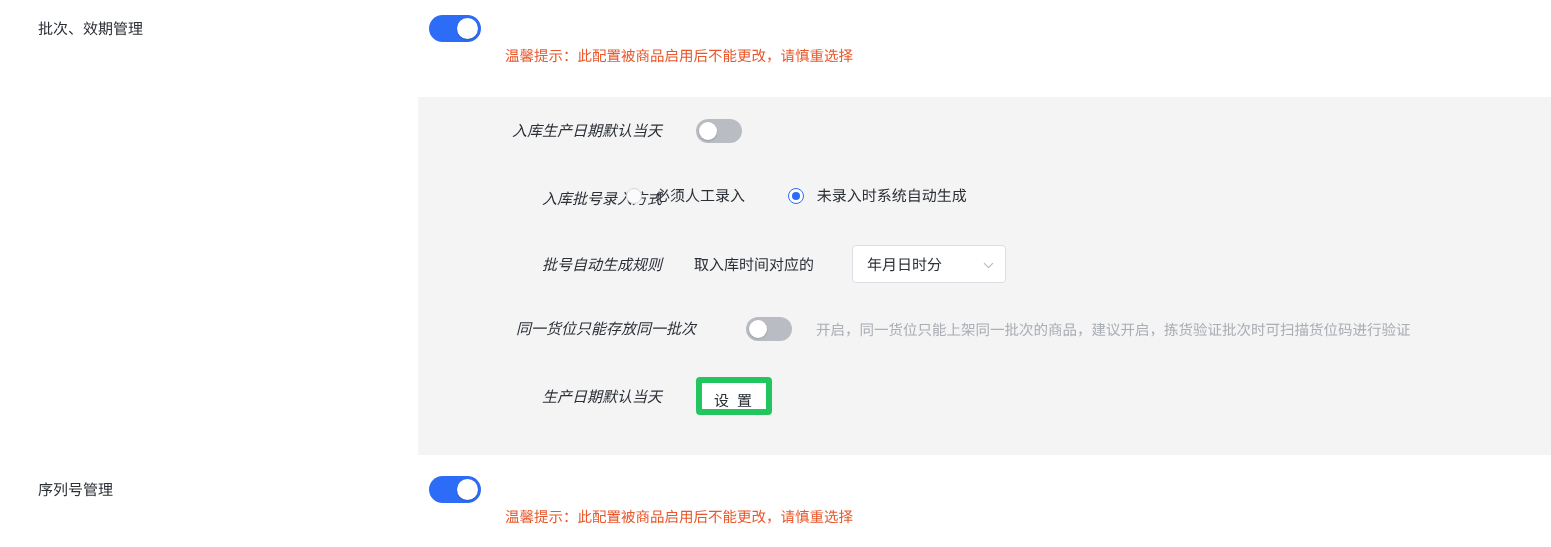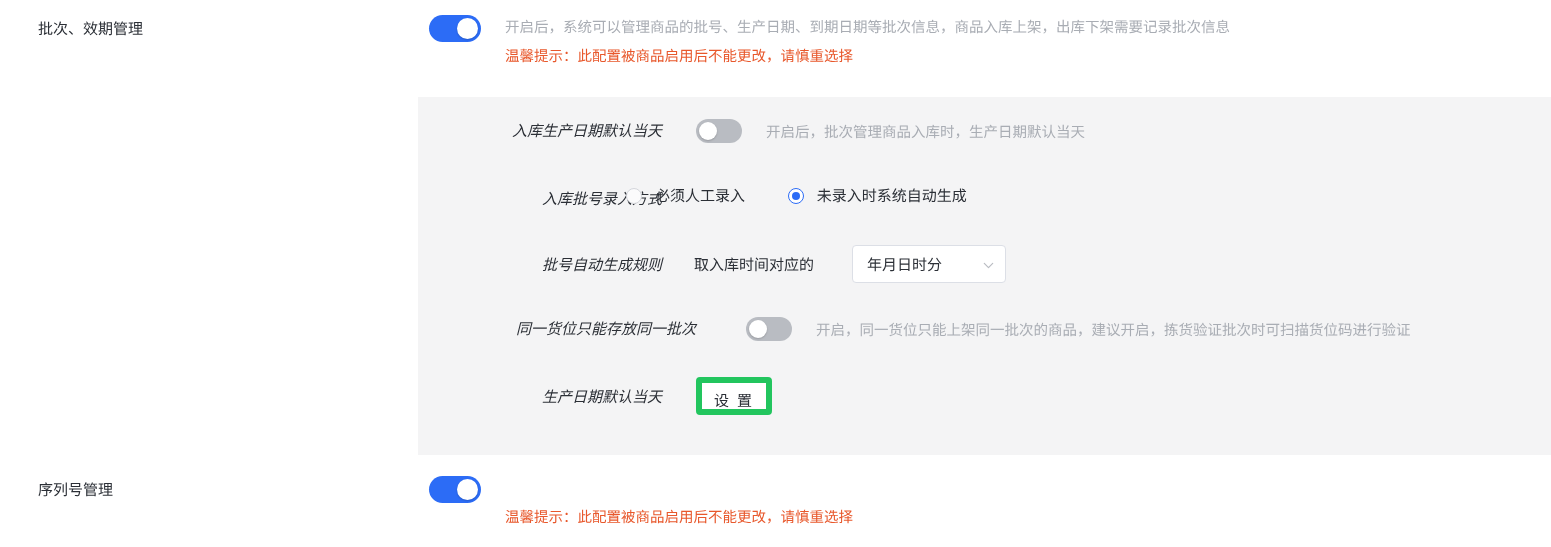--- a/index.html
+++ b/index.html
@@ -323,33 +323,31 @@
 <div class="settings-page">
 
   <div class="top-section">
 
     <div class="section-label">批次、效期管理</div>
 
     <div class="toggle on top-toggle">
       <span class="knob"></span>
     </div>
 
-    <div class="desc top-desc">开启后，系统可以管理商品的批号、生产日期、到期日期等批次信息，商品入库上架，出库下架需要记录批次信息</div>
 
     <div class="warn top-warn">温馨提示：此配置被商品启用后不能更改，请慎重选择</div>
   </div>
 
   <div class="sub-panel">
 
     <div class="sub-row row-1">
       <div class="row-label lbl-1">入库生产日期默认当天</div>
       <div class="toggle small off ctl-toggle">
         <span class="knob"></span>
       </div>
-      <div class="desc ctl-desc">开启后，批次管理商品入库时，生产日期默认当天</div>
     </div>
 
     <div class="sub-row row-2">
       <div class="row-label lbl-2">入库批号录入方式</div>
       <div class="radio-group">
         <span class="radio-item">
           <span class="radio-dot"></span>
           <span class="radio-label">必须人工录入</span>
         </span>
         <span class="radio-item checked">

